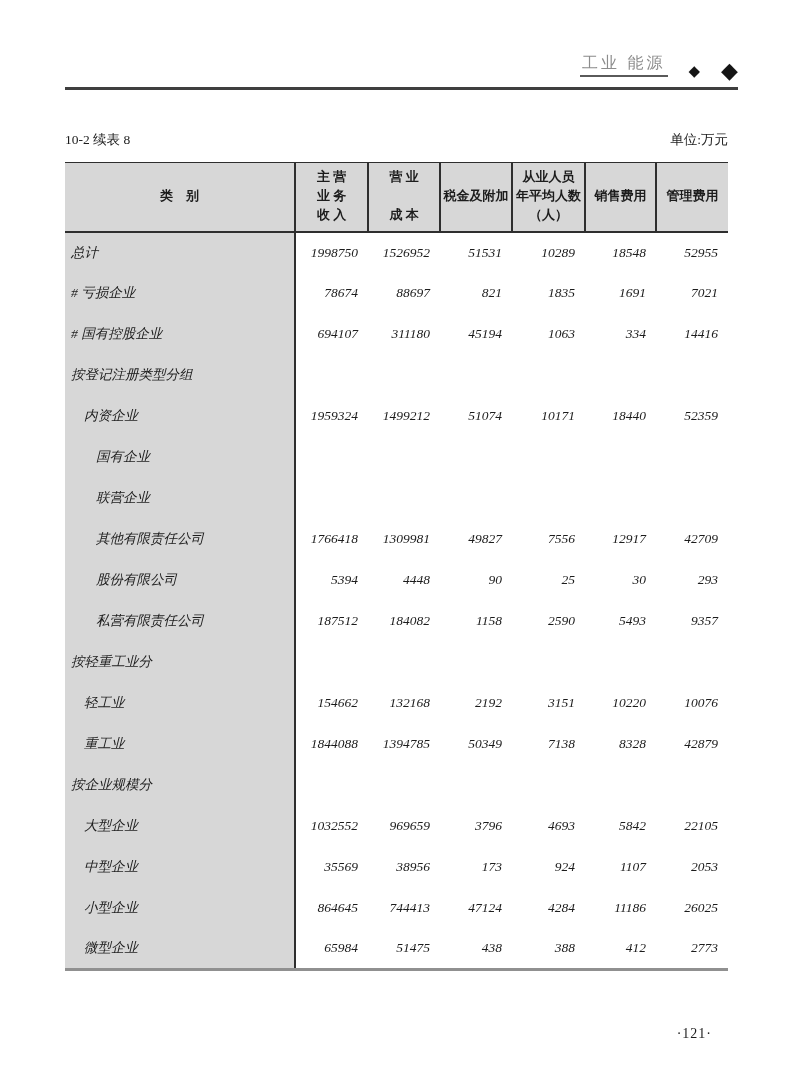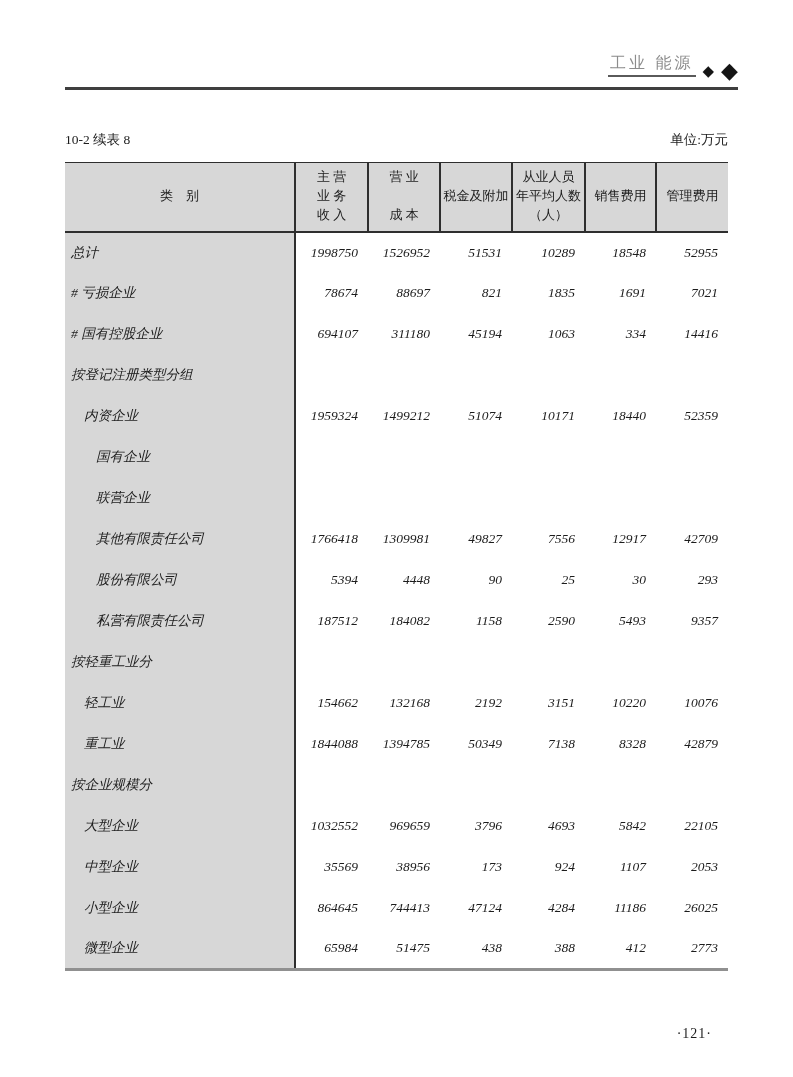--- a/index.html
+++ b/index.html
@@ -16,21 +16,21 @@
     position:relative;
     width:793px;height:1077px;
     background:#ffffff;
     font-family:"Liberation Serif","DejaVu Serif",serif;
     color:var(--text);
     overflow:hidden;
   }
   
   .masthead{
     position:absolute;left:65px;top:54px;width:673px;
-    display:flex;justify-content:flex-end;align-items:flex-end;gap:7px;
+    display:flex;justify-content:flex-end;align-items:flex-end;gap:21px;
   }
   .masthead-title{
     font-family:"Liberation Sans","DejaVu Sans",sans-serif;
     font-size:16px;letter-spacing:3px;color:var(--masthead-text);
     border-bottom:2px solid #5a5a5a;
     padding:0 2px 3px 2px;
     line-height:1.1;
   }
   .diamond{color:#151515;line-height:.8;}
   .d-small{font-size:15px;margin-bottom:0px;}
@@ -50,21 +50,21 @@
     position:absolute;left:65px;top:162px;width:663px;
     border-collapse:collapse;table-layout:fixed;
     border-top:1px solid var(--border-dark);
     border-bottom:3px solid var(--table-bottom-border);
   }
   .data-table thead tr{height:69px;}
   .data-table th{
     background:var(--header-fill);
     border-right:2px solid var(--border-dark);
     border-bottom:2px solid var(--border-dark);
-    font-weight:normal;font-size:13px;line-height:1.45;
+    font-weight:bold;font-size:13px;line-height:1.45;
     white-space:pre-line;text-align:center;vertical-align:middle;
     padding:2px 2px;
   }
   .data-table th:last-child{border-right:none;}
   .data-table tbody tr{height:41px;font-style:italic;}
   .data-table td{vertical-align:middle;font-size:13.5px;}
   .label-cell{
     background:var(--header-fill);
     border-right:2px solid var(--border-dark);
     text-align:left;

